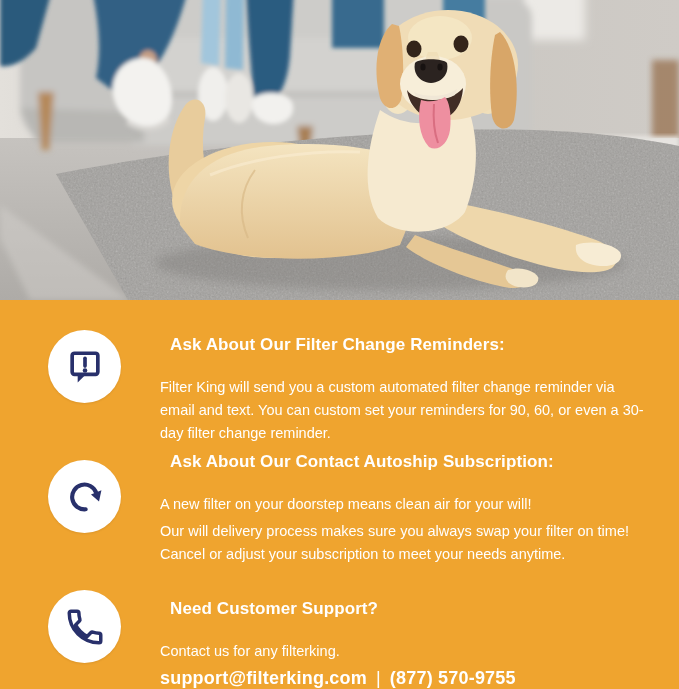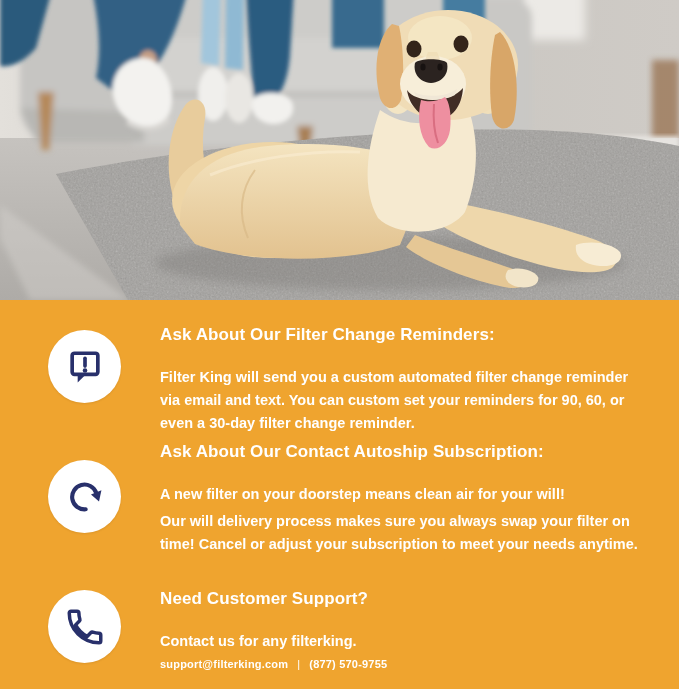--- a/index.html
+++ b/index.html
@@ -9,24 +9,24 @@
     background:#EFA42F;
   }
   .photo{position:absolute;left:0;top:0;width:679px;height:300px;overflow:hidden;}
   .panel{position:absolute;left:0;top:300px;width:679px;height:389px;background:#EFA42F;}
   .icon-circle{
     position:absolute;left:48px;width:73px;height:73px;border-radius:50%;
     background:#ffffff;display:flex;align-items:center;justify-content:center;
     box-shadow:0 1px 2px rgba(120,70,0,0.15);
   }
   .sec-text{position:absolute;left:160px;width:492px;color:#ffffff;}
-  .sec-text h3{margin:0;font-size:17px;line-height:21px;font-weight:700;color:#ffffff;letter-spacing:0.1px;}
-  .sec-text p{margin:21px 0 0 0;font-size:14.5px;line-height:23px;font-weight:700;color:#ffffff;max-width:490px;}
+  .sec-text h3{margin:10px;font-size:17px;line-height:21px;font-weight:700;color:#ffffff;letter-spacing:0.1px;}
+  .sec-text p{margin:21px 0 0 0;font-size:14.5px;line-height:23px;font-weight:400;color:#ffffff;max-width:490px;}
   .sec-text p + p{margin-top:4px;}
-  .contact-line{margin-top:5px;font-size:11px;font-weight:700;color:#ffffff;letter-spacing:0.2px;}
+  .contact-line{margin-top:5px;font-size:18px;font-weight:700;color:#ffffff;letter-spacing:0.2px;}
   .contact-line .sep{display:inline-block;margin:0 9px;font-weight:400;}
   .contact-line a{color:#ffffff;text-decoration:none;}
 </style>
 </head>
 <body>
 
 <div class="canvas">
 
   <div class="photo">
     <svg width="679" height="300" viewBox="0 0 679 300" xmlns="http://www.w3.org/2000/svg">

